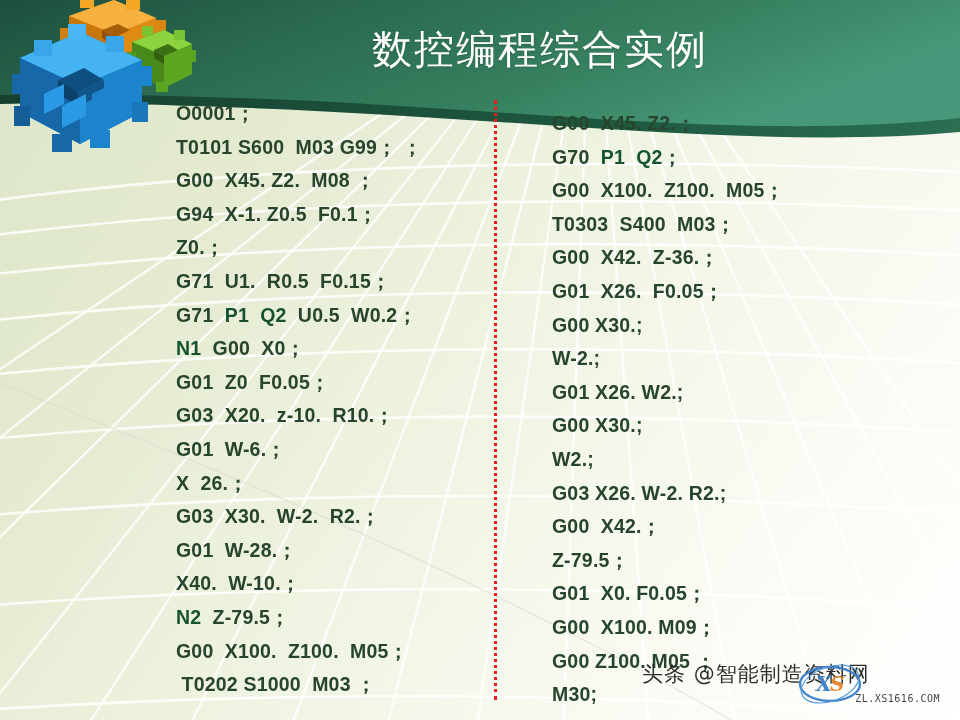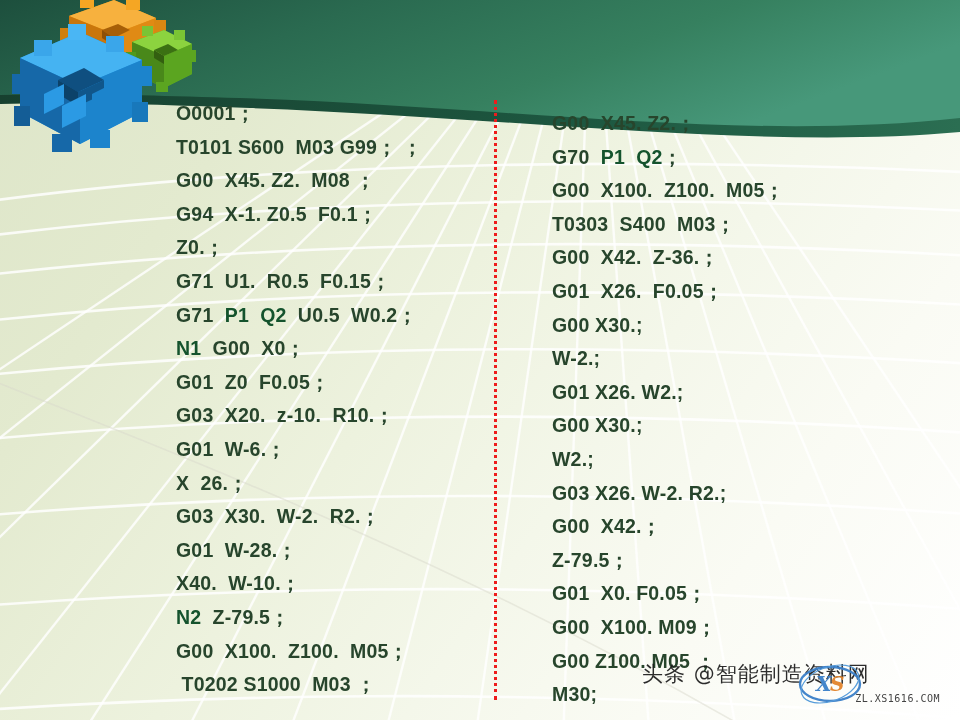--- a/index.html
+++ b/index.html
@@ -203,20 +203,21 @@
         <stop offset="60%" stop-color="#1d5740"></stop>
         <stop offset="100%" stop-color="#2b6e52"></stop>
       </linearGradient>
     </defs>
 
     <path d="M0 0 H960 V132 C 760 150, 520 118, 250 108 C 150 104, 60 102, 0 104 Z" fill="url(#gHeadDark)"></path>
 
     <path d="M0 0 H960 V118 C 740 142, 500 106, 240 98 C 145 95, 58 93, 0 95 Z" fill="url(#gHead)"></path>
   </svg>
 
+  <div class="header-title">数控编程综合实例</div>
 
   <svg class="gears" viewBox="0 0 190 165">
 
     <g>
       <polygon points="63,22 108,6 150,24 150,62 108,80 63,60" fill="#e8900f"></polygon>
       <polygon points="63,22 108,6 150,24 108,40" fill="#f7b13e"></polygon>
       <polygon points="108,40 150,24 150,62 108,80" fill="#e08a14"></polygon>
       <polygon points="63,22 108,40 108,80 63,60" fill="#c9760c"></polygon>
 
       <rect x="74" y="2" width="14" height="12" fill="#f5a623"></rect>

